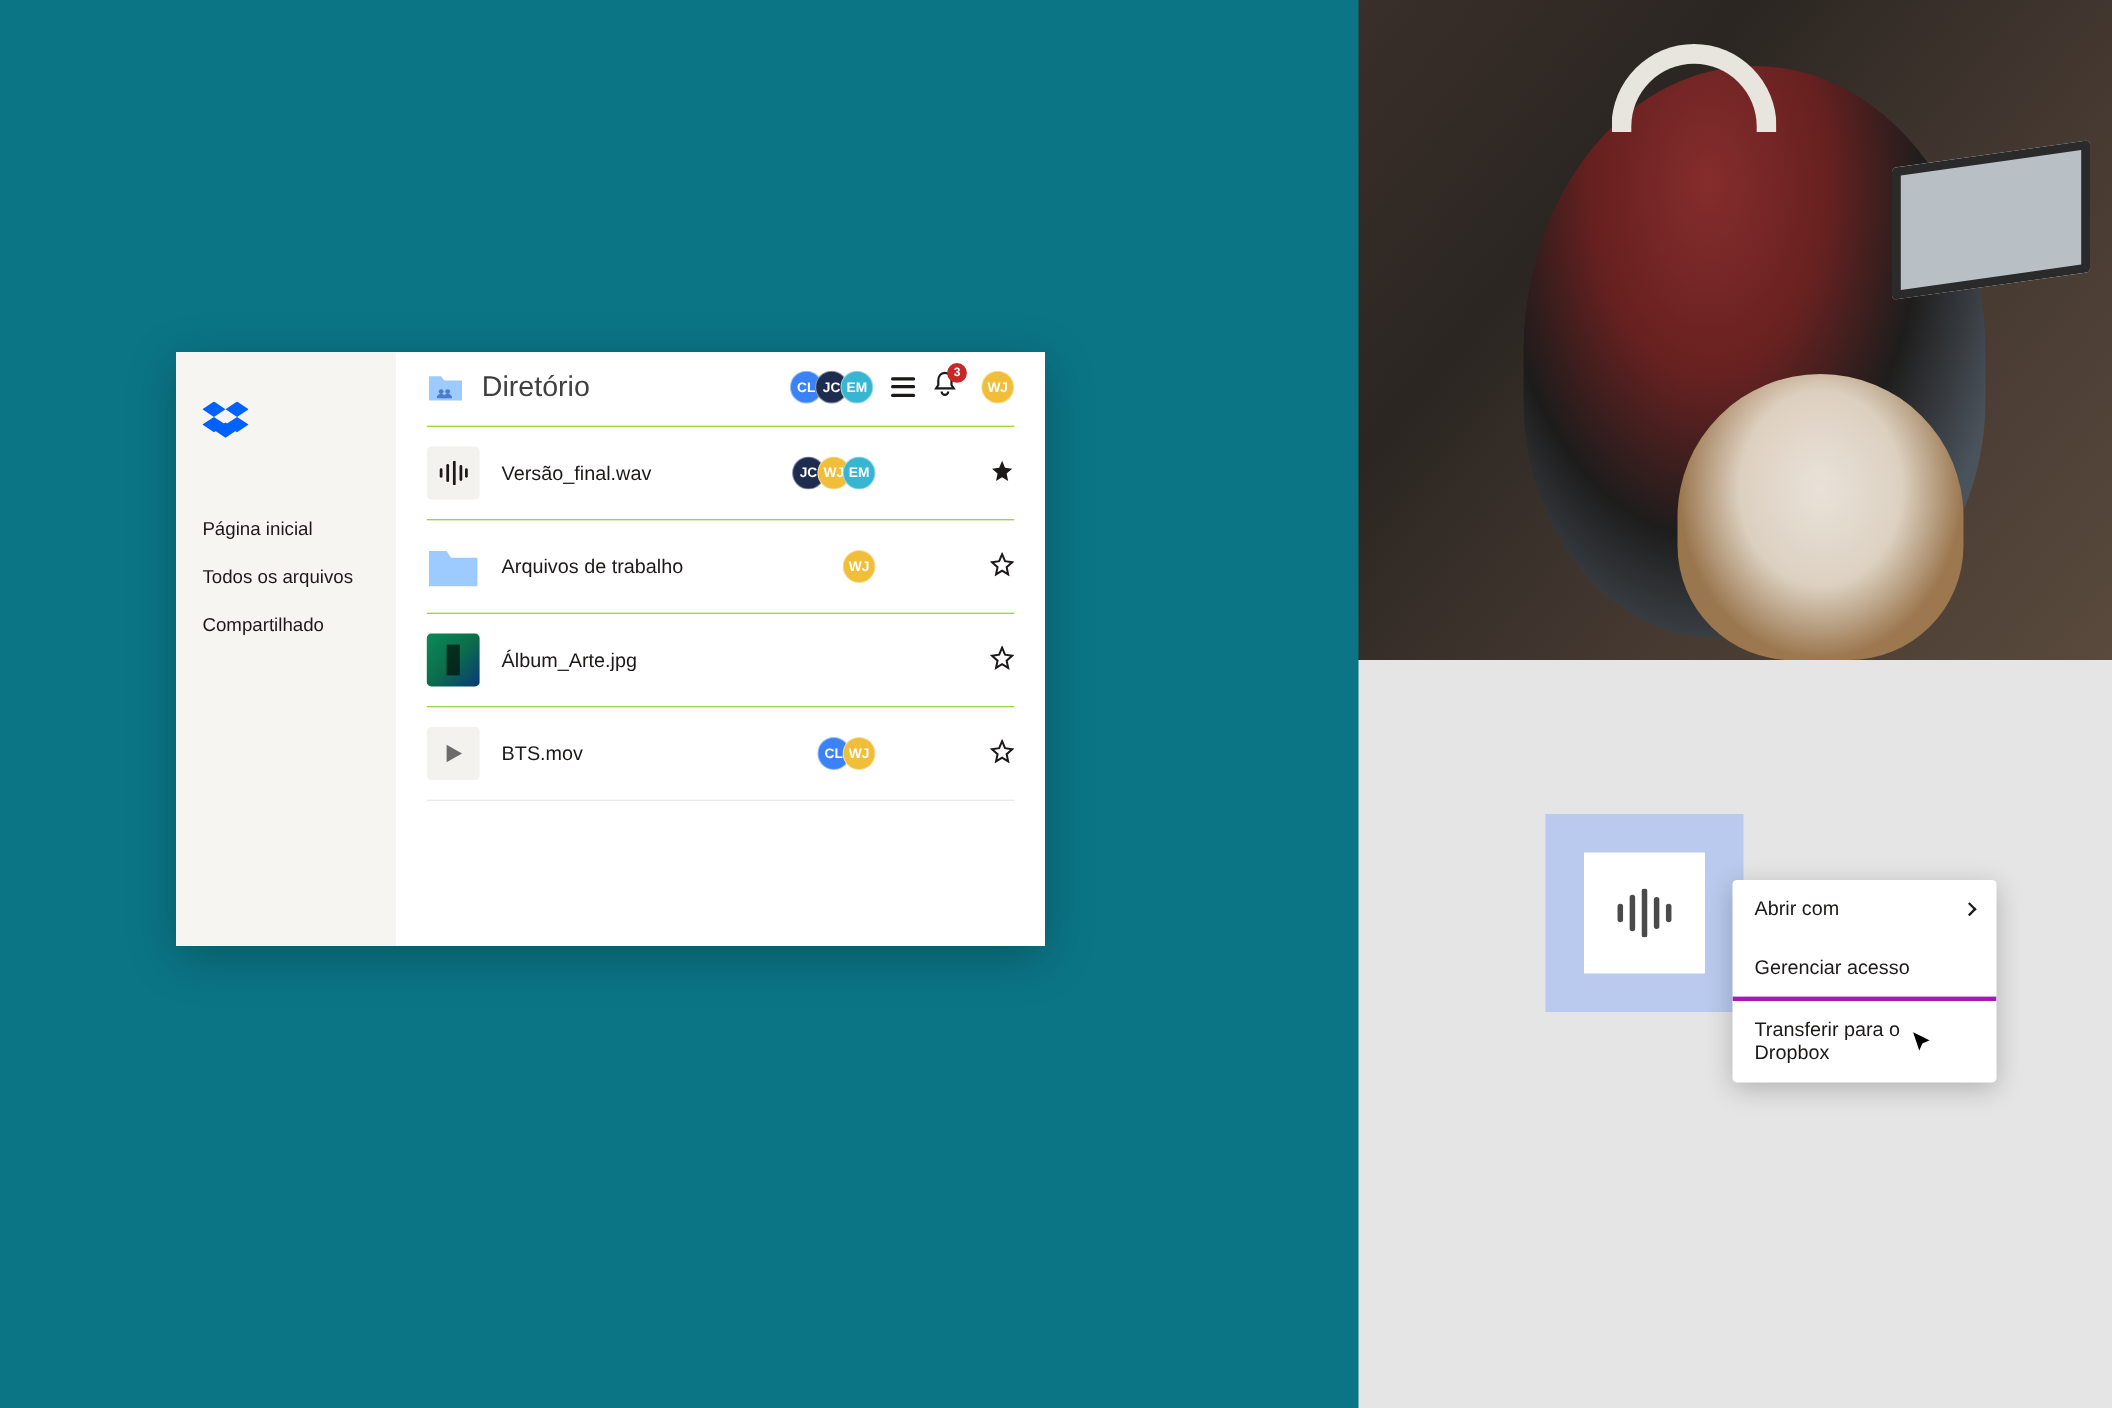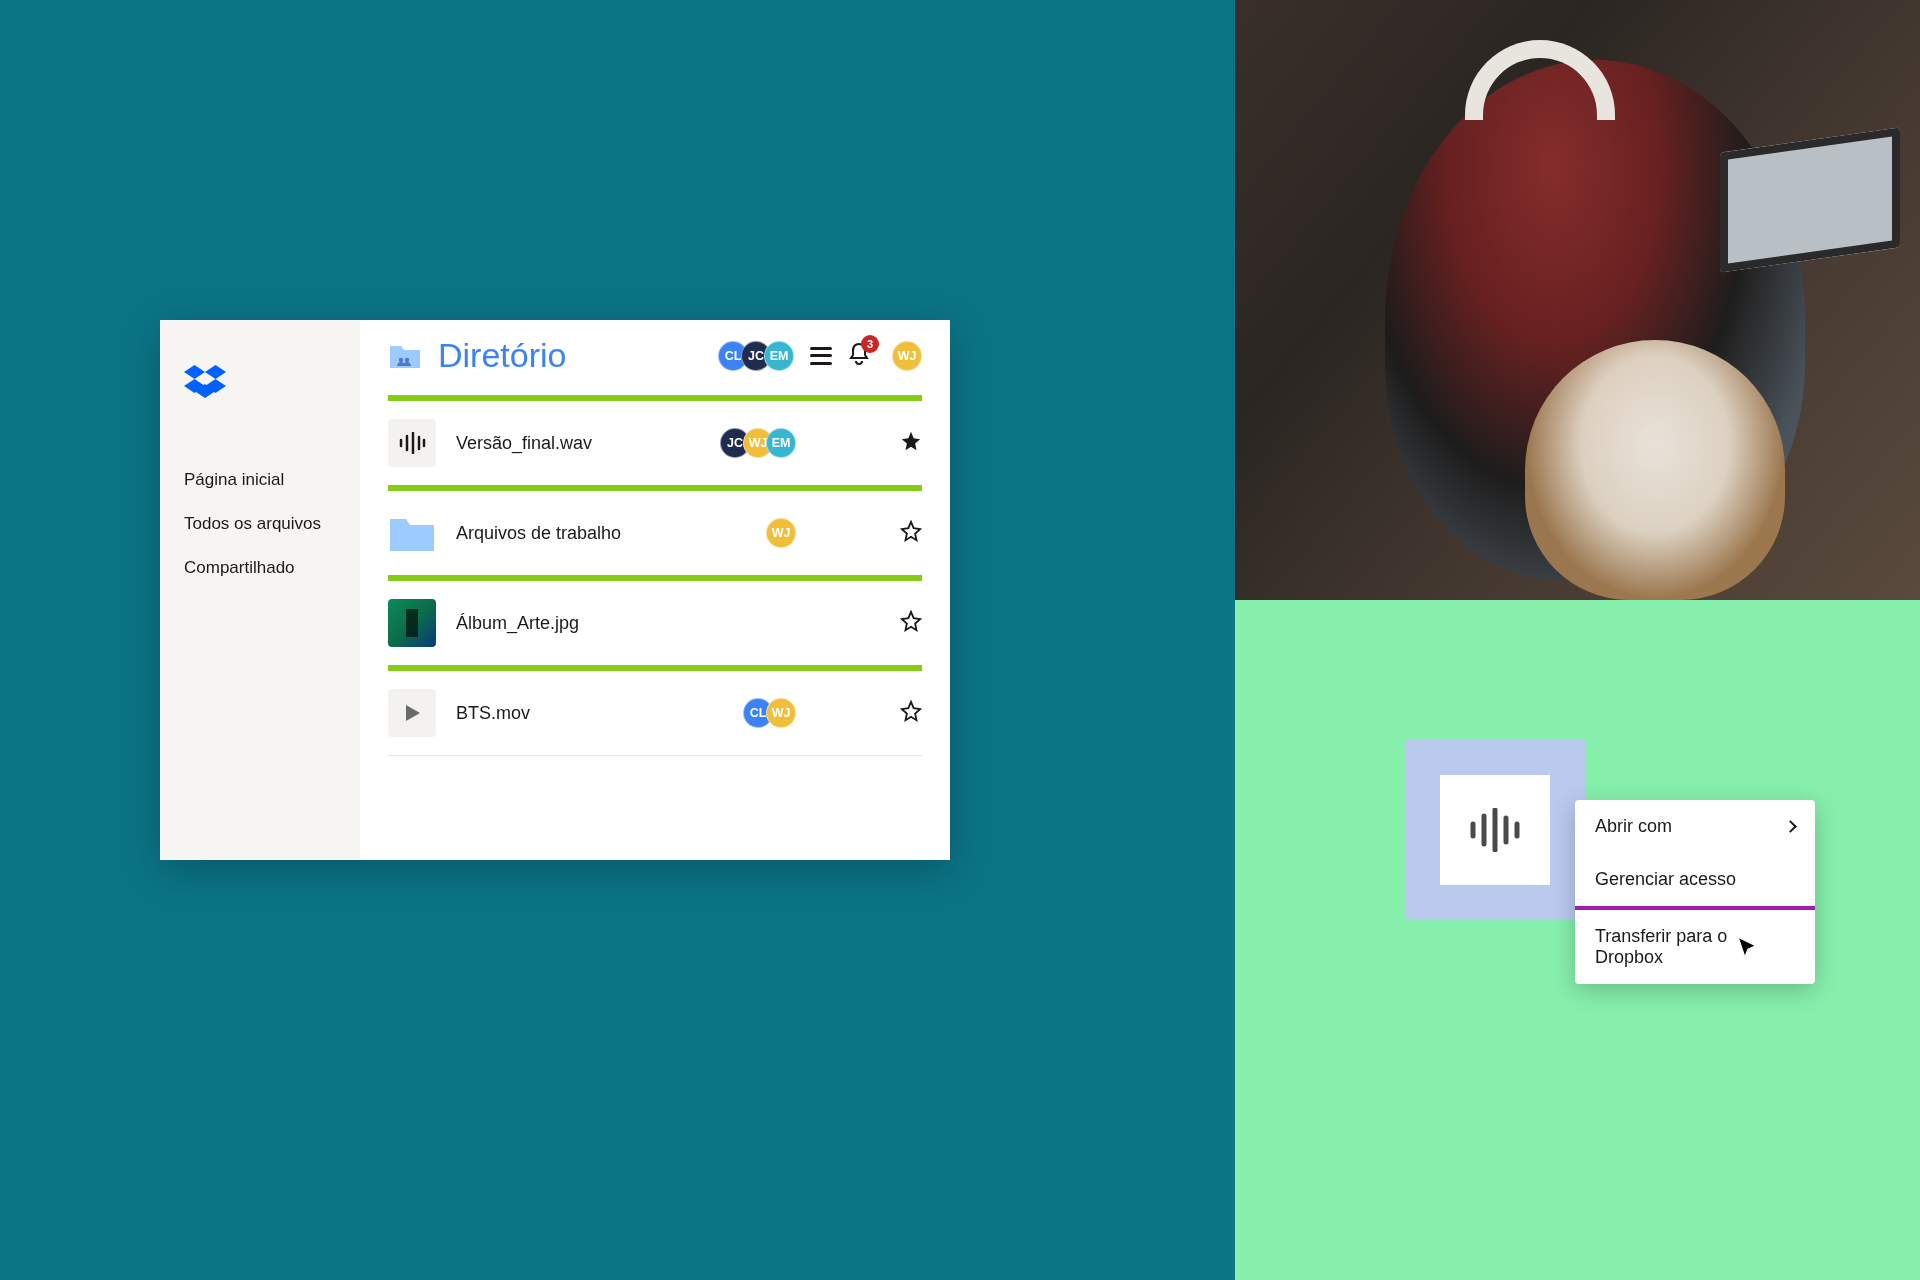--- a/index.html
+++ b/index.html
@@ -61,21 +61,21 @@
     position:absolute;
     left:230px; top:40px;
     width:150px; height:80px;
     border:18px solid #e8e4de;
     border-bottom:none;
     border-radius:80px 80px 0 0;
   }
 
   .lower {
     flex:1;
-    background:#86efac;
+    background:#e5e5e5;
     position:relative;
   }
 
   
   .file-tile {
     position:absolute;
     left:170px; top:140px;
     width:180px; height:180px;
     background:#B9CAEE;
     display:flex;
@@ -156,23 +156,23 @@
   .header {
     display:flex;
     align-items:center;
     gap:16px;
     padding-bottom:20px;
   }
   .folder-icon {
     width:34px;height:28px;
   }
   .title {
-    font-size:34px;
+    font-size:26px;
     font-weight:500;
-    color:#3b82f6;
+    color:#404040;
     flex:1;
   }
   .avatars {
     display:flex;
   }
   .av {
     width:30px;height:30px;
     border-radius:50%;
     display:flex;
     align-items:center;
@@ -208,21 +208,21 @@
     border-radius:50%;
     display:flex;align-items:center;justify-content:center;
     font-weight:700;
   }
 
   .row {
     display:flex;
     align-items:center;
     gap:20px;
     padding:18px 0;
-    border-top:6px solid #84cc16;
+    border-top:1px solid #84cc16;
   }
   .thumb {
     width:48px;height:48px;
     display:flex;align-items:center;justify-content:center;
     background:#f4f2ef;
     border-radius:4px;
   }
   .thumb.folder{background:transparent;}
   .thumb.img{
     background: linear-gradient(135deg,#0a8a5a 0%, #0c6d4a 50%, #083a78 100%);

